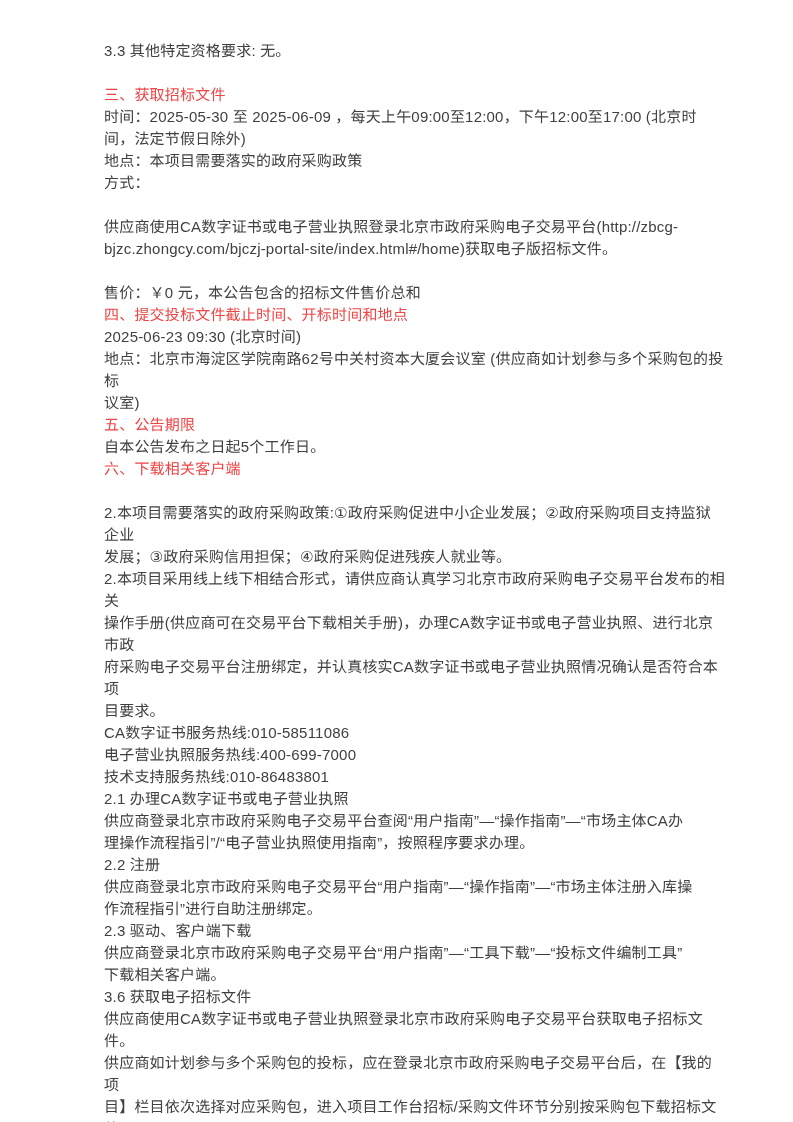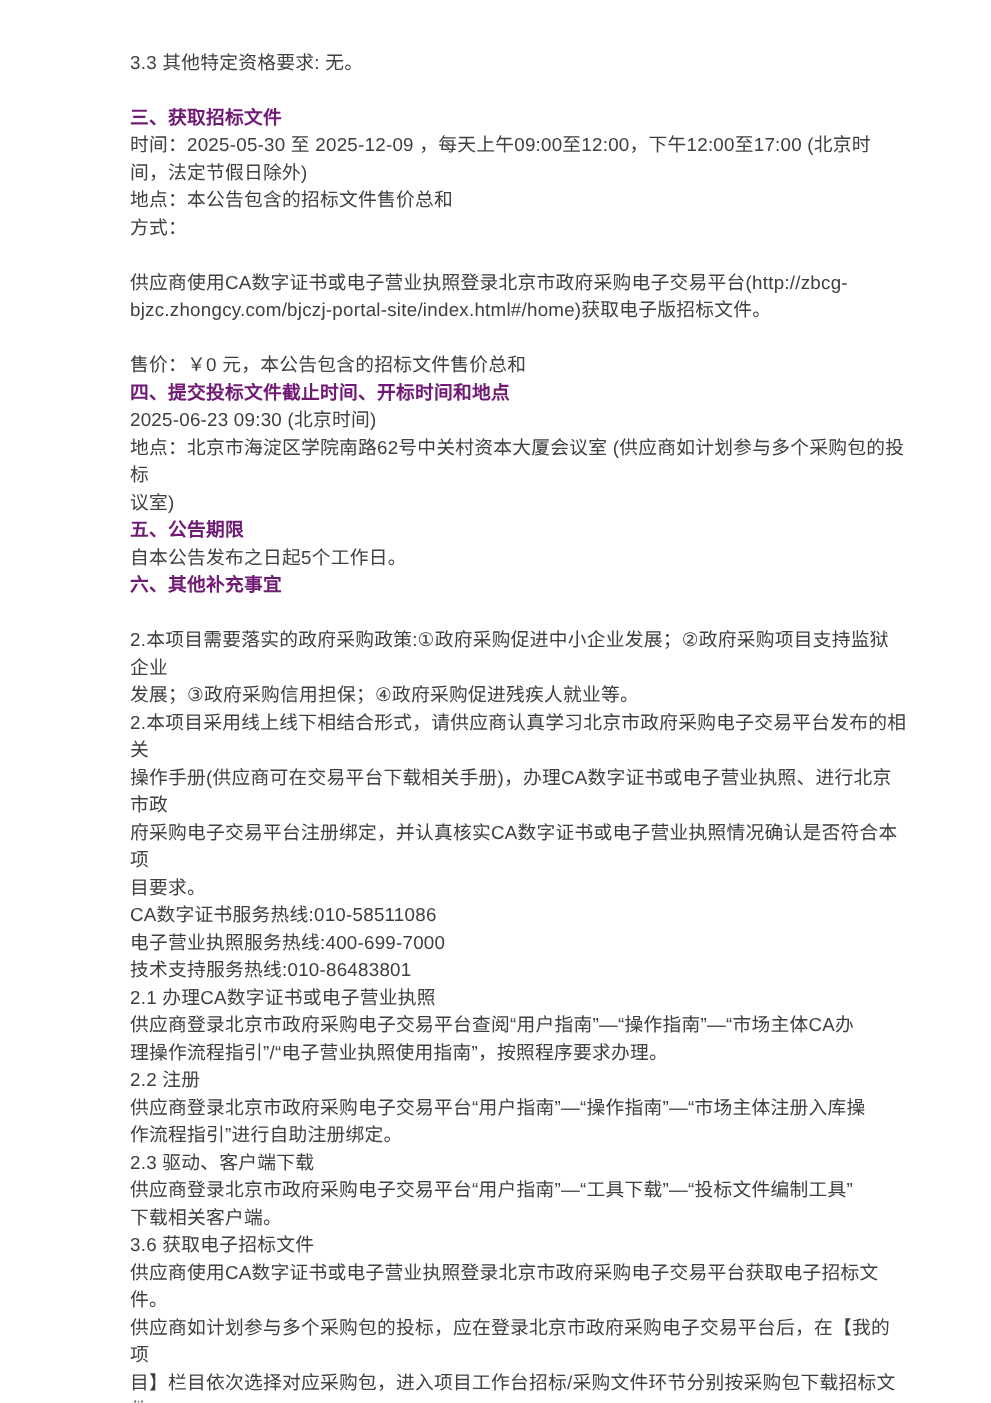--- a/index.html
+++ b/index.html
@@ -36,48 +36,48 @@
   .para {
     margin: 0;
     padding: 0;
     white-space: pre-wrap;
     word-break: break-all;
   }
   .para.blank {
     height: 22px;
   }
   .para.heading {
-    font-weight: 700;
-    color: #701a75;
+    font-weight: 400;
+    color: #ef4444;
   }
 </style>
 </head>
 <body>
 
 <div class="doc-page">
   <div class="doc-body">
       <p class="para normal">3.3 其他特定资格要求: 无。</p>
       <p class="para blank"></p>
       <p class="para heading">三、获取招标文件</p>
-      <p class="para normal">时间：2025-05-30 至 2025-12-09 ，每天上午09:00至12:00，下午12:00至17:00 (北京时
+      <p class="para normal">时间：2025-05-30 至 2025-06-09 ，每天上午09:00至12:00，下午12:00至17:00 (北京时
 间，法定节假日除外)</p>
-      <p class="para normal">地点：本公告包含的招标文件售价总和</p>
+      <p class="para normal">地点：本项目需要落实的政府采购政策</p>
       <p class="para normal">方式：</p>
       <p class="para blank"></p>
       <p class="para normal">供应商使用CA数字证书或电子营业执照登录北京市政府采购电子交易平台(http://zbcg-
 bjzc.zhongcy.com/bjczj-portal-site/index.html#/home)获取电子版招标文件。</p>
       <p class="para blank"></p>
       <p class="para normal">售价：￥0 元，本公告包含的招标文件售价总和</p>
       <p class="para heading">四、提交投标文件截止时间、开标时间和地点</p>
       <p class="para normal">2025-06-23 09:30 (北京时间)</p>
       <p class="para normal">地点：北京市海淀区学院南路62号中关村资本大厦会议室 (供应商如计划参与多个采购包的投标
 议室)</p>
       <p class="para heading">五、公告期限</p>
       <p class="para normal">自本公告发布之日起5个工作日。</p>
-      <p class="para heading">六、其他补充事宜</p>
+      <p class="para heading">六、下载相关客户端</p>
       <p class="para blank"></p>
       <p class="para normal">2.本项目需要落实的政府采购政策:①政府采购促进中小企业发展；②政府采购项目支持监狱企业
 发展；③政府采购信用担保；④政府采购促进残疾人就业等。</p>
       <p class="para normal">2.本项目采用线上线下相结合形式，请供应商认真学习北京市政府采购电子交易平台发布的相关
 操作手册(供应商可在交易平台下载相关手册)，办理CA数字证书或电子营业执照、进行北京市政
 府采购电子交易平台注册绑定，并认真核实CA数字证书或电子营业执照情况确认是否符合本项
 目要求。</p>
       <p class="para normal">CA数字证书服务热线:010-58511086</p>
       <p class="para normal">电子营业执照服务热线:400-699-7000</p>
       <p class="para normal">技术支持服务热线:010-86483801</p>

